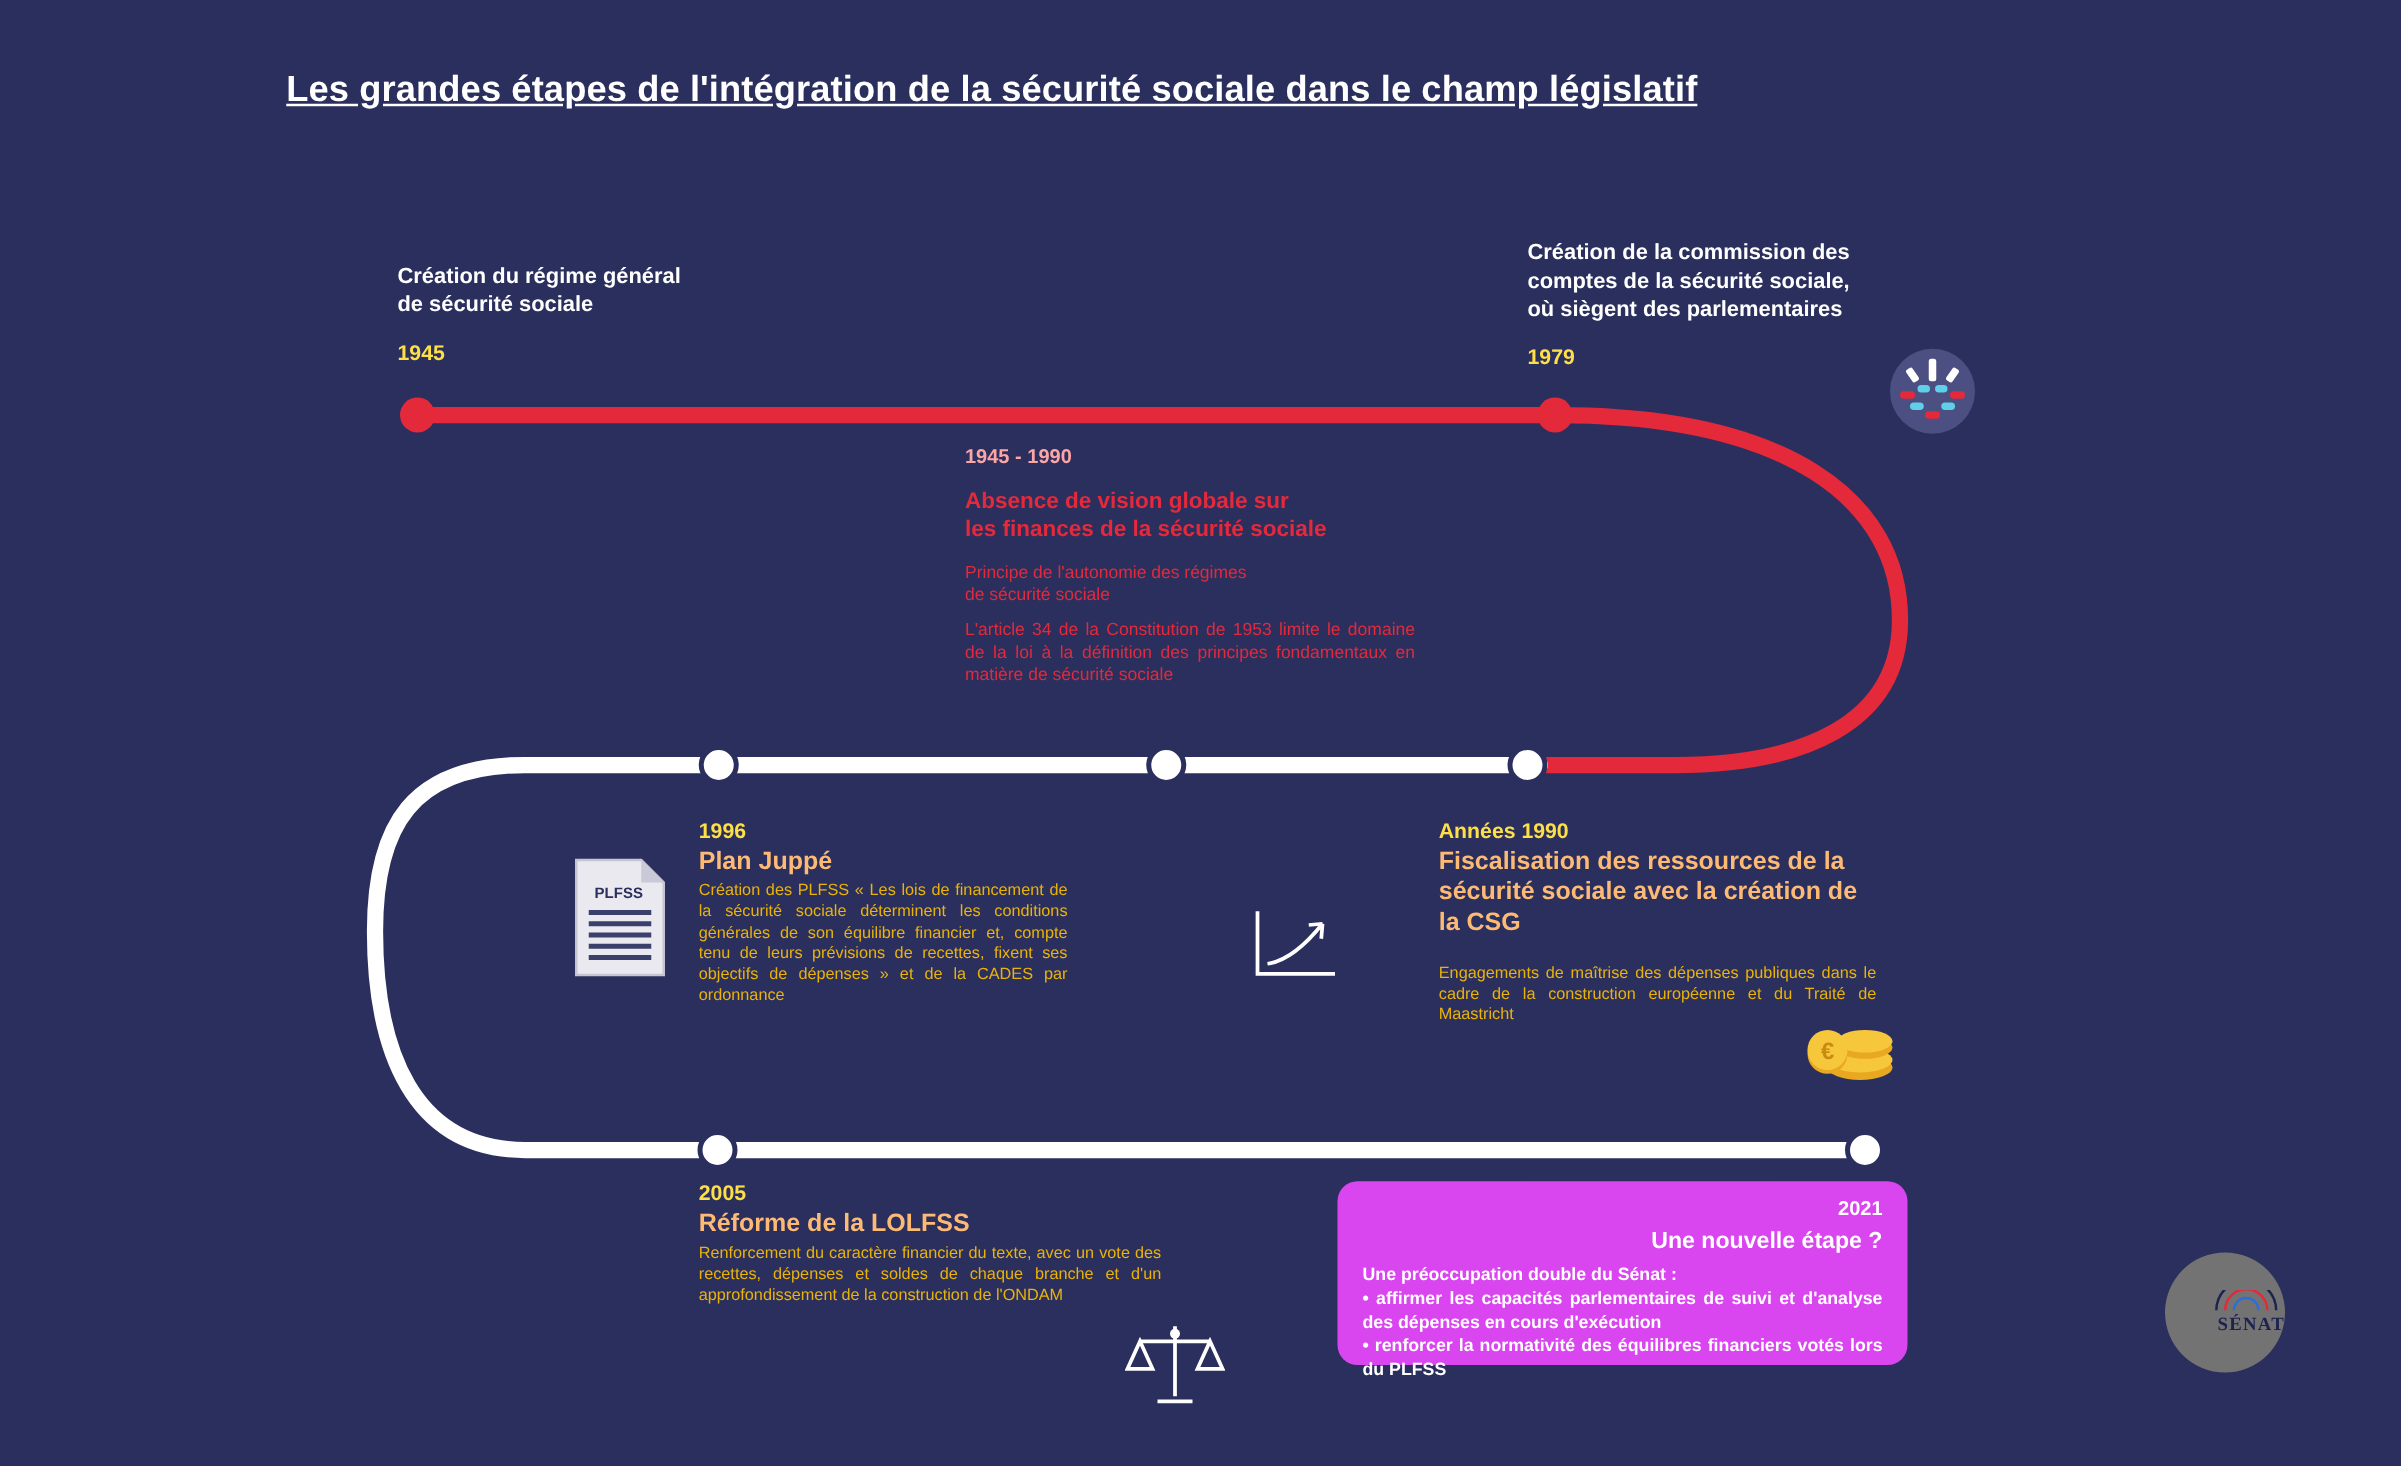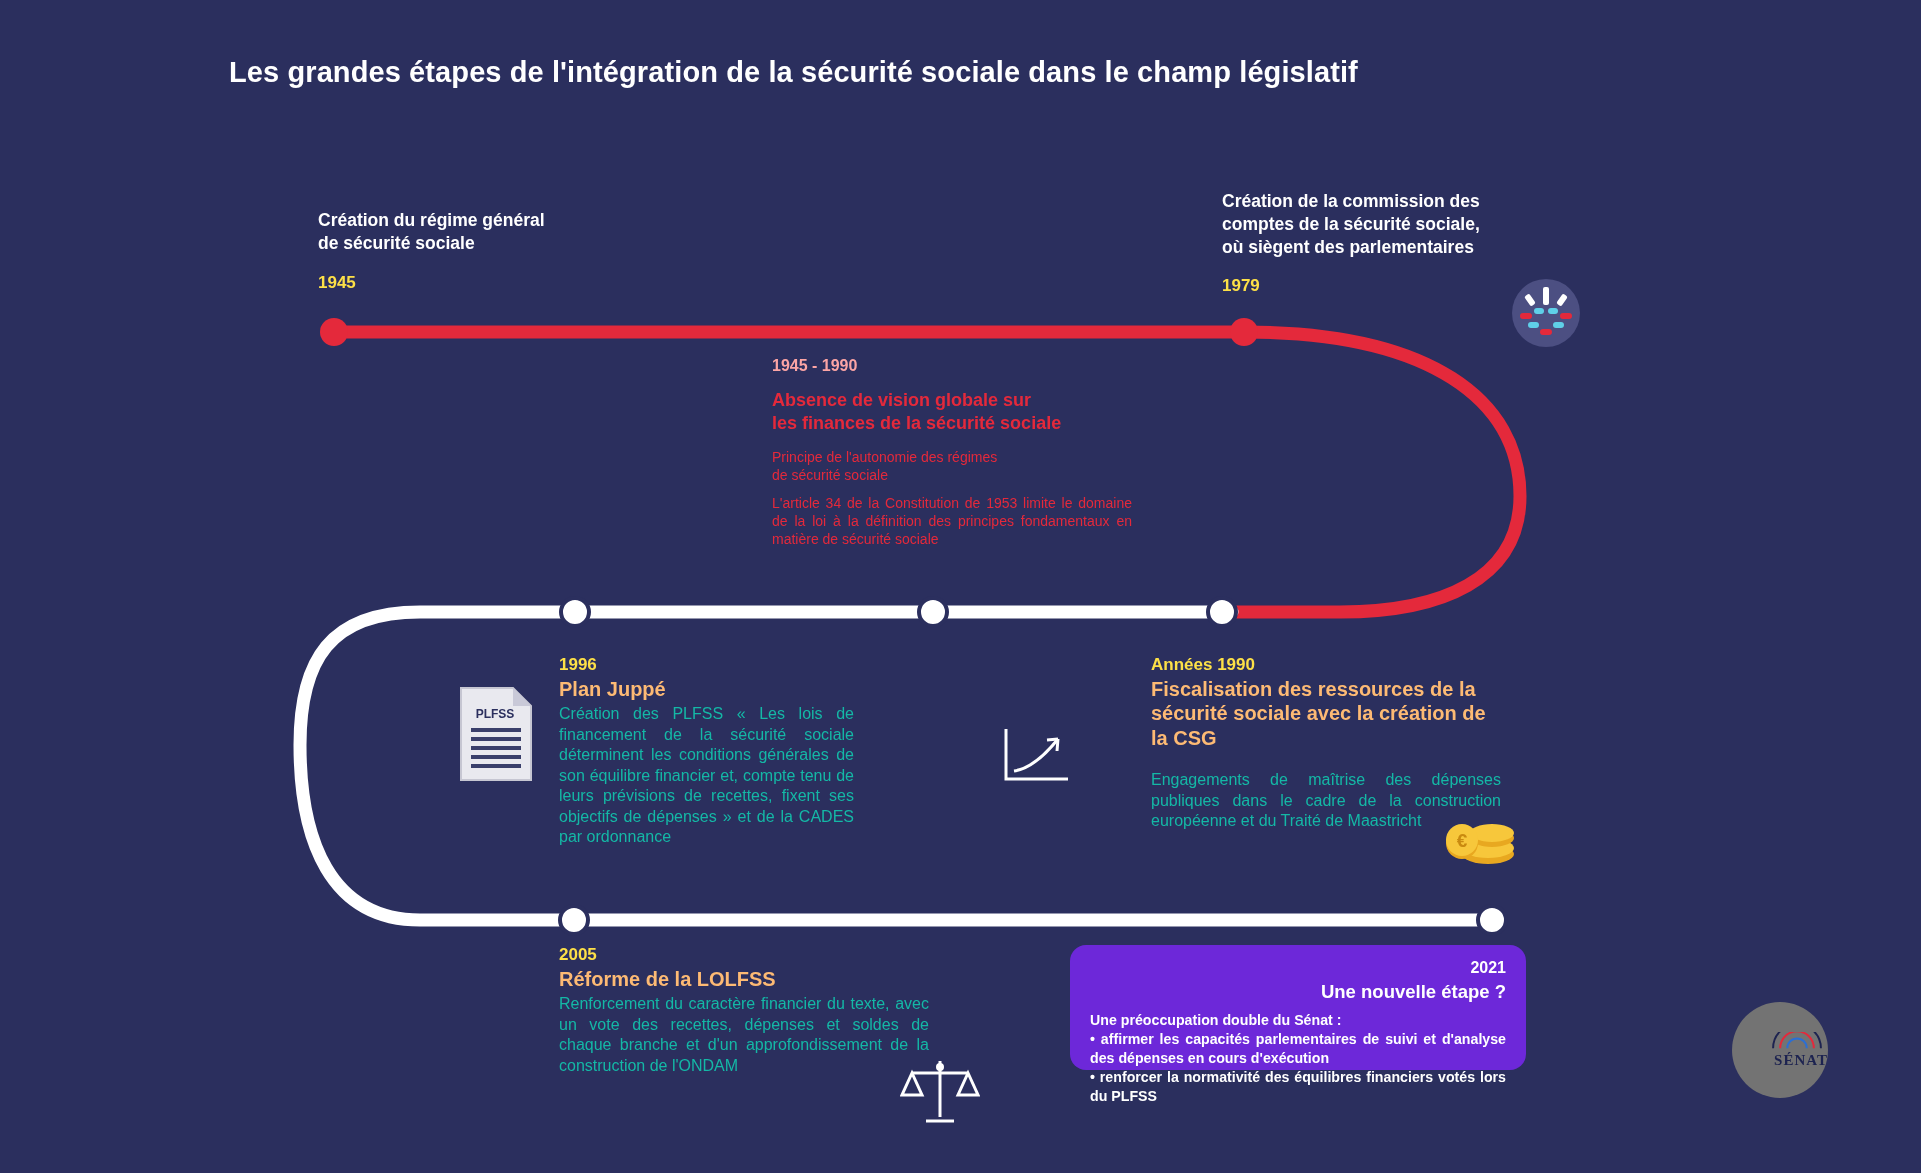--- a/index.html
+++ b/index.html
@@ -23,20 +23,21 @@
   
   #page-title {
     position: absolute;
     left: 229px;
     top: 56px;
     font-size: 29px;
     font-weight: bold;
     letter-spacing: 0.1px;
     color: #ffffff;
     white-space: nowrap;
+    text-decoration: underline;
   }
   
   svg.timeline {
     position: absolute;
     left: 0;
     top: 0;
     width: 1921px;
     height: 1173px;
     pointer-events: none;
   }
@@ -48,23 +49,23 @@
     color: #fde047;
     margin-bottom: 2px;
   }
   .head {
     font-size: 20px;
     font-weight: bold;
     color: #fdba74;
     line-height: 1.22;
   }
   .body {
-    font-size: 16px;
+    font-size: 13px;
     line-height: 1.28;
-    color: #14b8a6;
+    color: #eab308;
     text-align: justify;
   }
   .lead {
     font-size: 17.5px;
     font-weight: bold;
     line-height: 1.3;
     color: #ffffff;
   }
   
   #node-1945-block { left: 318px; top: 209px; width: 320px; }
@@ -94,22 +95,22 @@
   #node-1990s-block .head { margin-bottom: 20px; }
   
   #node-2005-block { left: 559px; top: 945px; width: 370px; }
   #node-2005-block .head { margin-bottom: 3px; }
   
   #node-2021-card {
     position: absolute;
     left: 1070px;
     top: 945px;
     width: 456px;
-    height: 125px;
-    background: #6d28d9;
+    height: 147px;
+    background: #d946ef;
     border-radius: 16px;
     box-sizing: border-box;
     padding: 14px 20px 12px 20px;
   }
   #node-2021-card .year-r { text-align: right; font-size: 16px; font-weight: bold; }
   #node-2021-card .head-r {
     text-align: right; font-size: 18.5px; font-weight: bold; margin-top: 4px; margin-bottom: 8px;
   }
   #node-2021-card .body-b {
     font-size: 14.2px; font-weight: bold; line-height: 1.33; text-align: justify;

